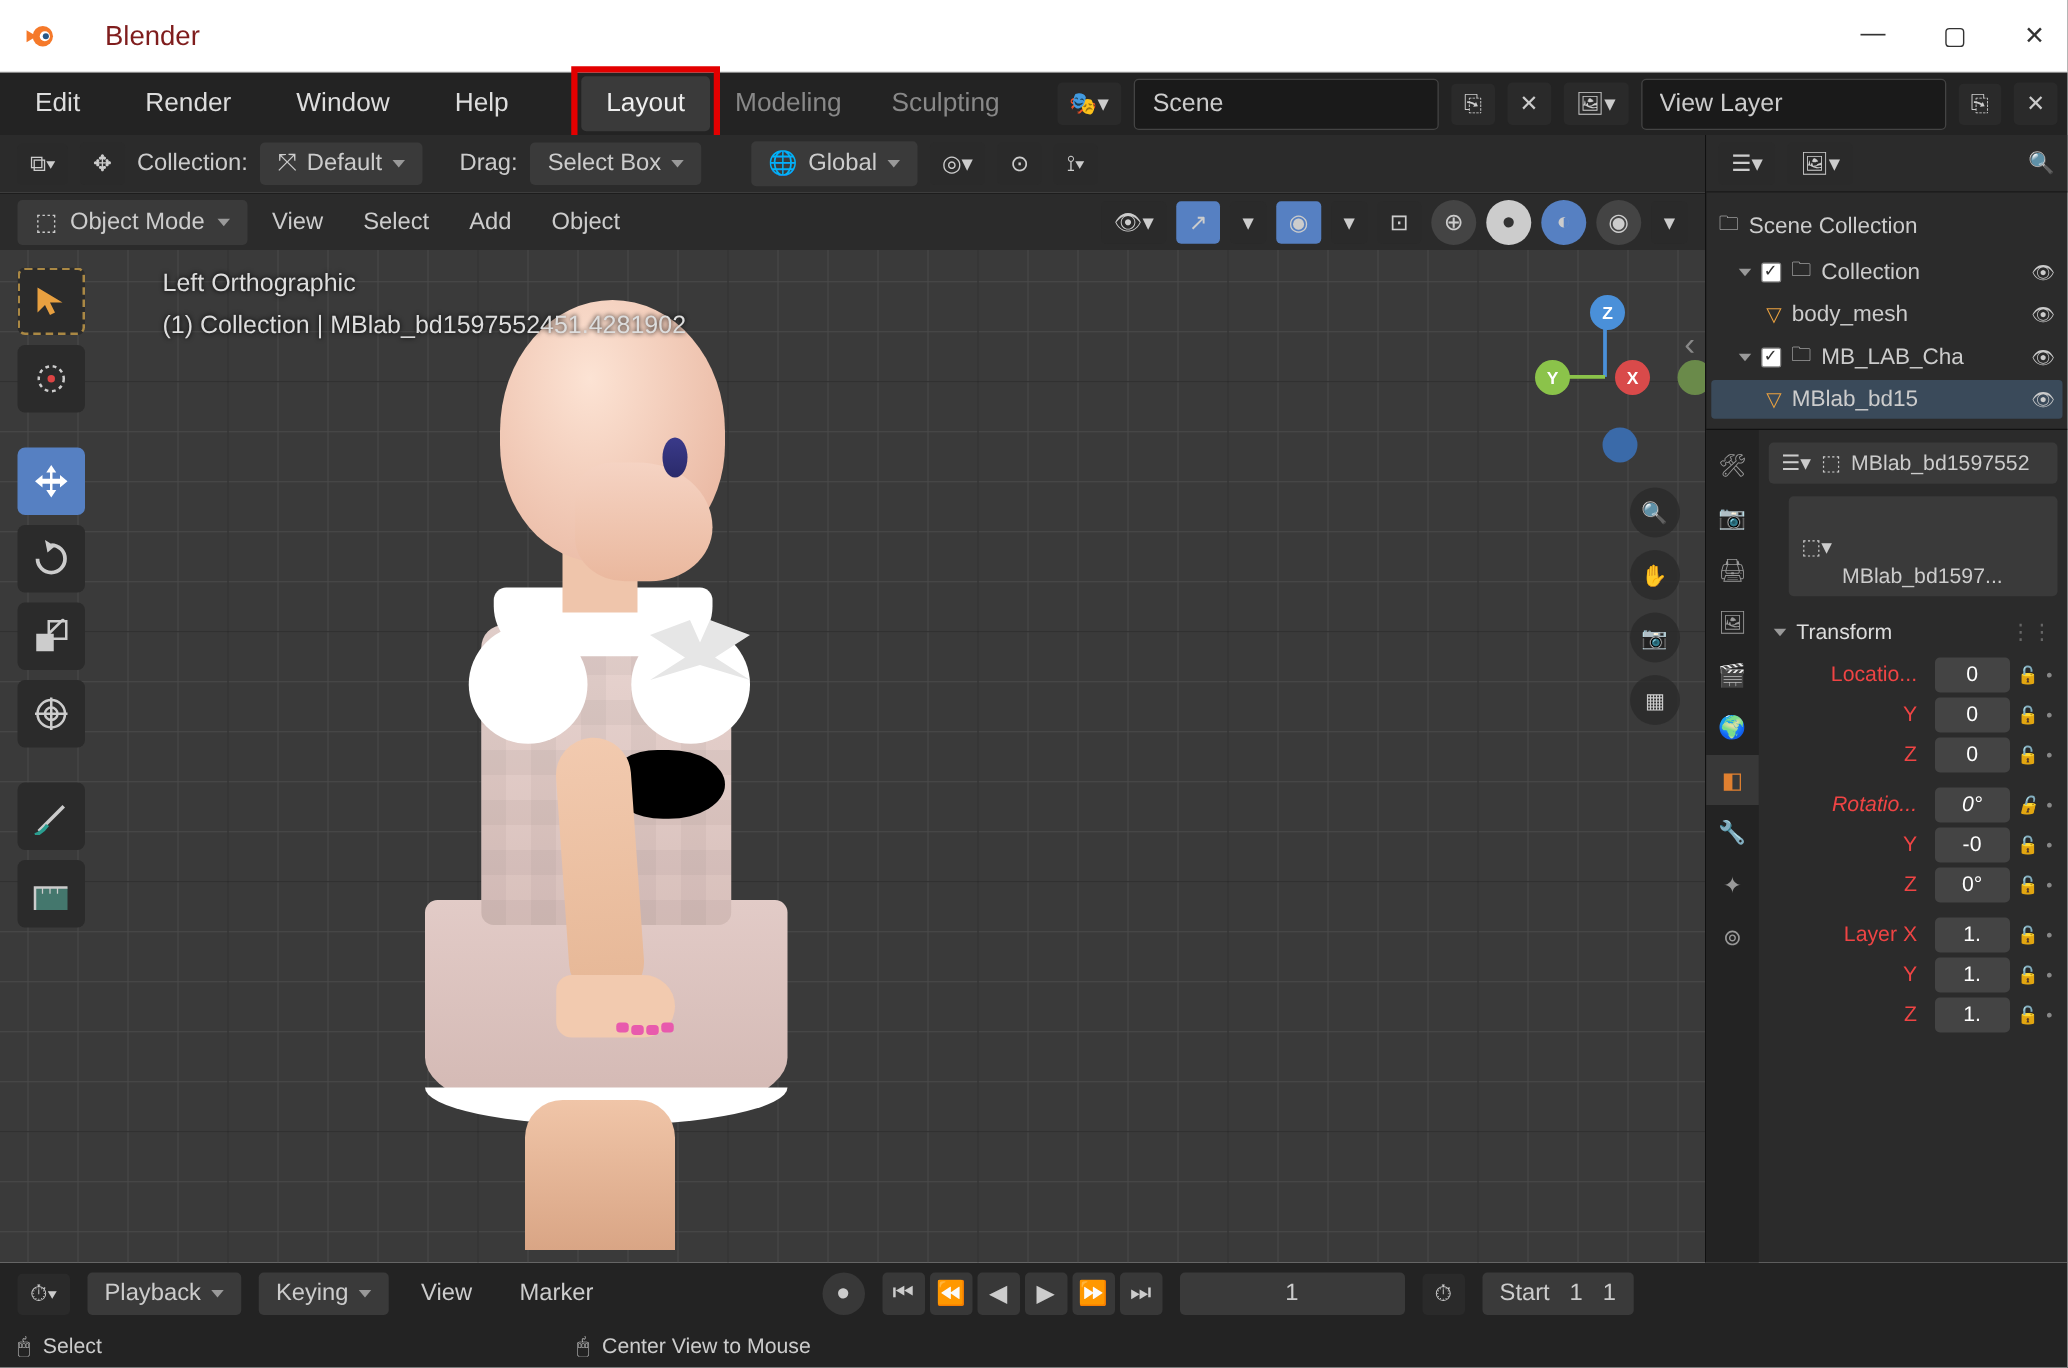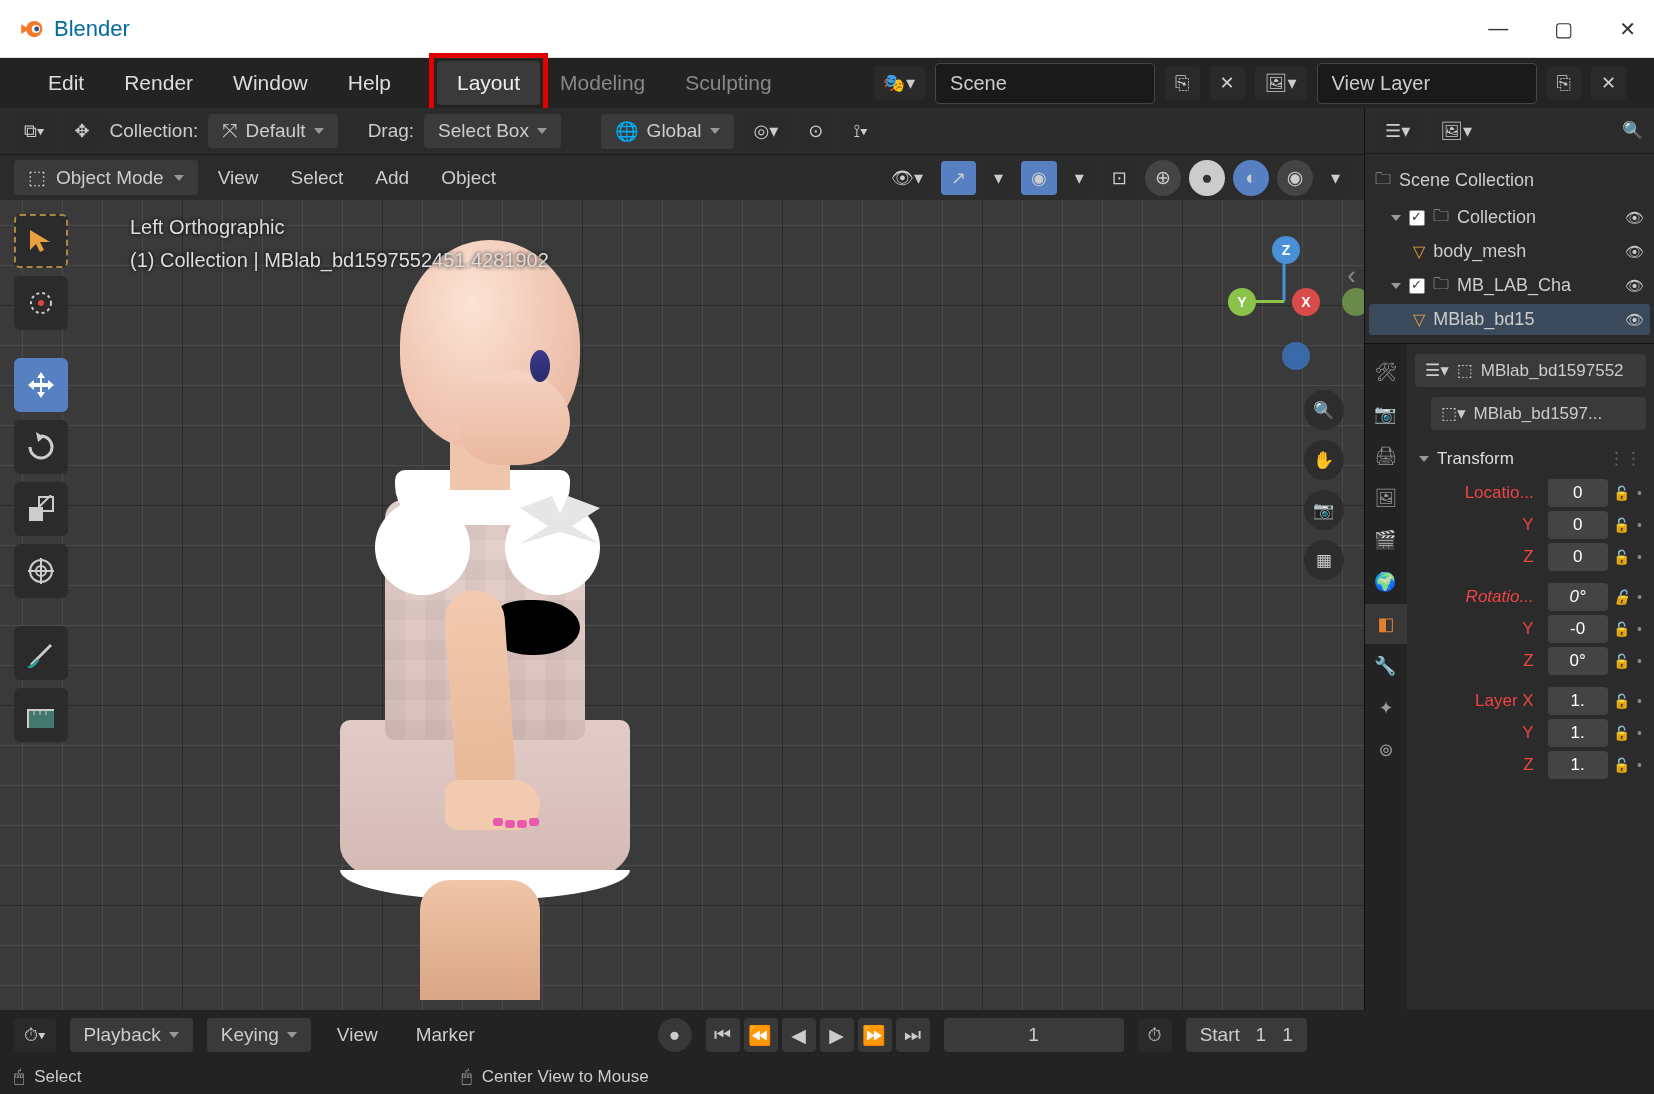--- a/index.html
+++ b/index.html
@@ -1,31 +1,31 @@
 <!DOCTYPE html>
 <html><head>
 <meta charset="utf-8">
 <style>
 * { margin: 0; padding: 0; box-sizing: border-box; font-family: -apple-system, BlinkMacSystemFont, "Segoe UI", sans-serif; }
 body { width: 1654px; height: 1094px; background: #fff; overflow: hidden; font-size: 17px; }
 .titlebar { height: 58px; display: flex; align-items: center; justify-content: space-between; padding: 0 18px; background: #fff; border-bottom: 1px solid #ddd; }
 .titlebar-left { display: flex; align-items: center; gap: 10px; }
 .blender-logo { width: 26px; height: 26px; }
-.titlebar-title { font-size: 22px; color: #0369a1; }
+.titlebar-title { font-size: 22px; color: #7f1d1d; margin-left: 30px; }
 .win-controls { display: flex; gap: 46px; }
 .win-btn { font-size: 20px; color: #333; cursor: pointer; }
 
-.menubar { height: 50px; background: #232323; display: flex; align-items: center; color: #ddd; padding: 0 28px; gap: 0; }
+.menubar { height: 50px; background: #232323; display: flex; align-items: center; color: #ddd; padding: 0 8px; gap: 12px; }
 .menu-item { padding: 10px 20px; font-size: 21px; color: #ddd; cursor: pointer; }
 .workspace-tabs { display: flex; align-items: flex-end; margin-left: 26px; }
 .workspace-tab { padding: 10px 20px; font-size: 21px; color: #888; cursor: pointer; border-radius: 4px; }
 .workspace-tab.active { background: #3a3a3a; color: #eee; position: relative; }
 .highlight-box { position: absolute; border: 5px solid #e30000; top: -8px; left: -8px; right: -8px; bottom: -8px; pointer-events: none; }
 .scene-controls { display: flex; align-items: center; gap: 10px; margin-left: auto; }
-.scene-input { background: #1a1a1a; border: 1px solid #444; color: #ccc; padding: 8px 14px; font-size: 20px; border-radius: 4px; width: 220px; }
+.scene-input { background: #1a1a1a; border: 1px solid #444; color: #ccc; padding: 8px 14px; font-size: 20px; border-radius: 4px; width: 244px; }
 .icon-btn { background: #2a2a2a; border: none; color: #ccc; padding: 6px 10px; border-radius: 4px; cursor: pointer; font-size: 18px; }
 
 .main-area { display: flex; height: calc(100% - 58px - 50px - 50px - 34px); }
 .viewport-area { flex: 1; display: flex; flex-direction: column; position: relative; }
 
 .viewport-header { height: 46px; background: #2b2b2b; display: flex; align-items: center; gap: 14px; padding: 0 14px; color: #ccc; font-size: 19px; }
 .vh-section { display: flex; align-items: center; gap: 10px; }
 .dropdown { background: #3a3a3a; padding: 6px 14px; border-radius: 4px; display: flex; align-items: center; gap: 8px; cursor: pointer; }
 
 .viewport-subheader { height: 46px; background: #2b2b2b; display: flex; align-items: center; gap: 8px; padding: 0 14px; color: #ccc; font-size: 19px; border-top: 1px solid #1a1a1a; }
@@ -378,21 +378,21 @@
           <div class="props-tab">⊚</div>
         </div>
         <div class="props-content">
           <div class="props-header">
             <span>☰▾</span>
             <span>⬚</span>
             <span style="white-space:nowrap;overflow:hidden;">MBlab_bd1597552</span>
           </div>
           <div class="props-header row2">
             <span>⬚▾</span>
-            <span style="white-space:nowrap;overflow:hidden;">MBlab_bd1597...</span>
+            <span style="white-space:nowrap;overflow:hidden;margin-top:48px;">MBlab_bd1597...</span>
           </div>
           <div class="props-section-title">
             <span class="triangle-down"></span>
             <span>Transform</span>
             <span style="margin-left:auto;color:#666;">⋮⋮</span>
           </div>
           <div class="props-row">
             <span class="props-label">Locatio...</span>
             <span class="props-value">0</span>
             <span class="lock-dot">

